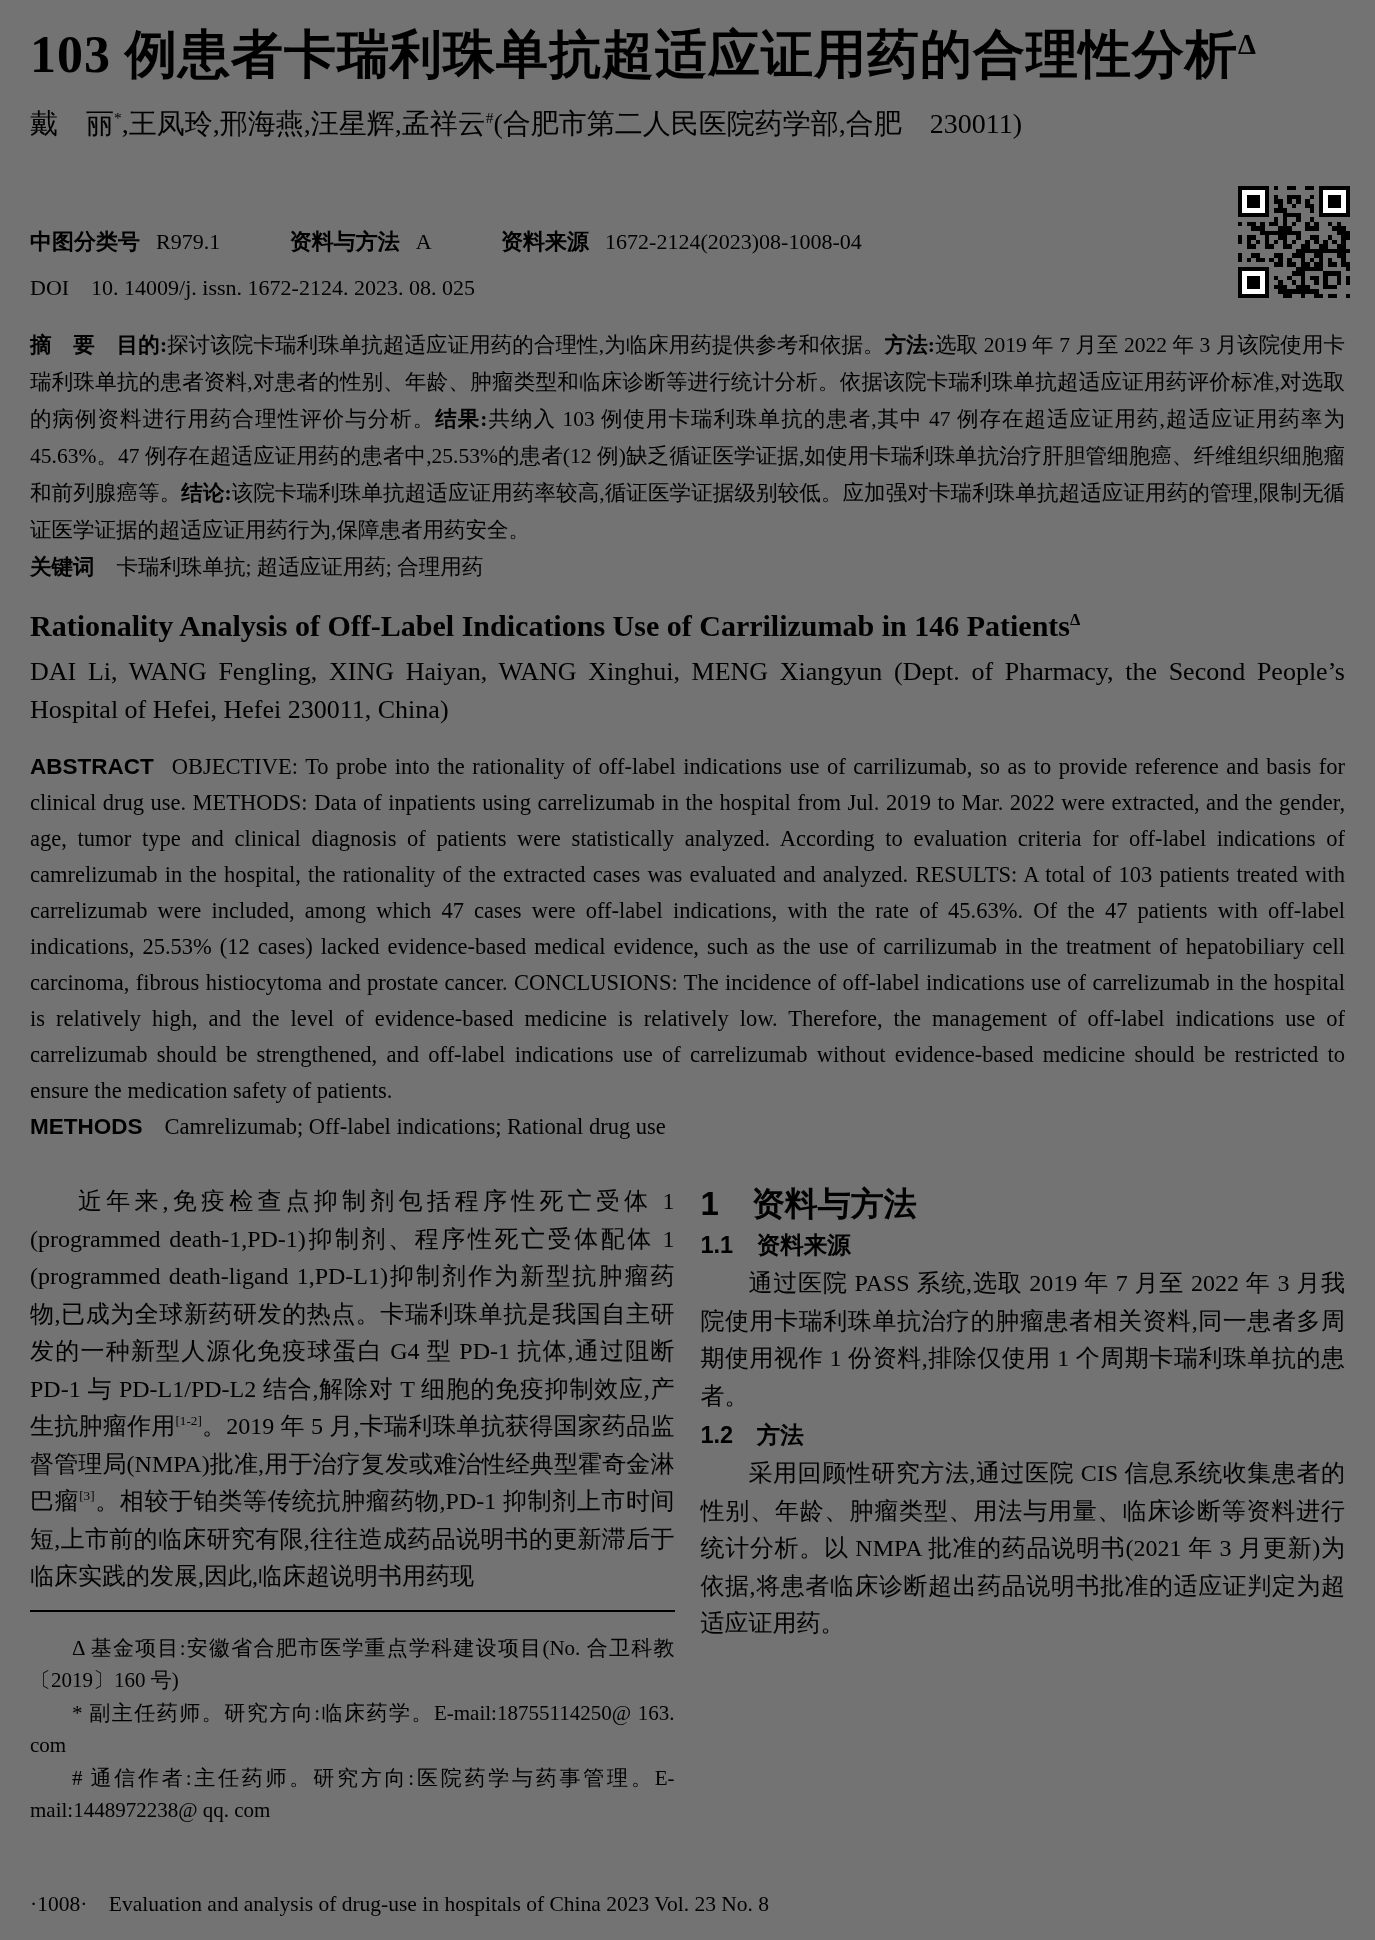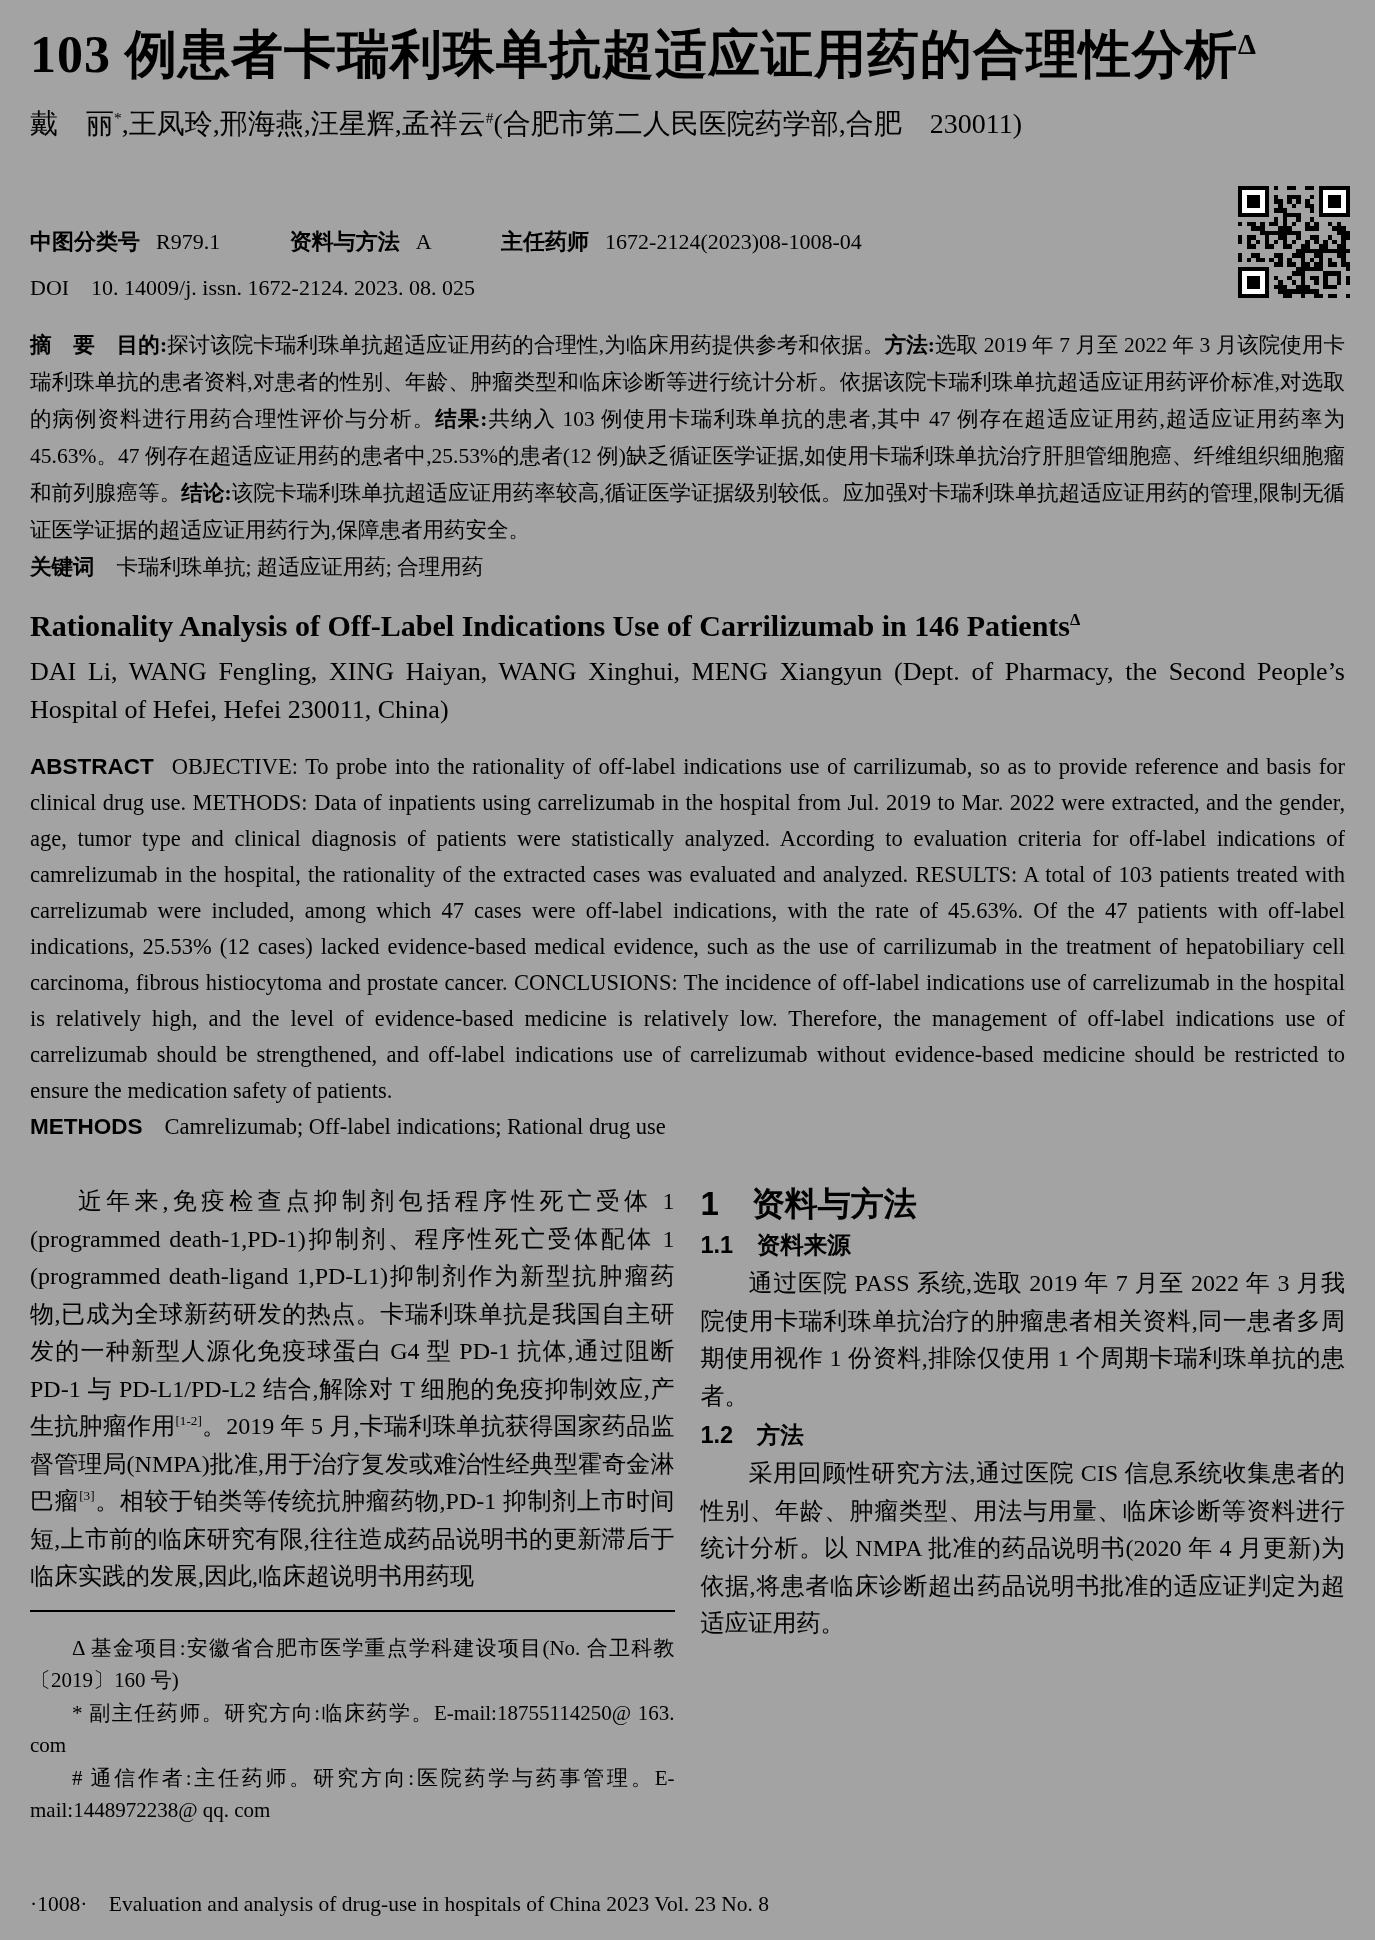--- a/index.html
+++ b/index.html
@@ -1,17 +1,17 @@
 <!DOCTYPE html>
 <html><head>
 <meta charset="utf-8">
 <style>
   html,body{margin:0;padding:0;background:#e8e8e8;}
   .page{
-    width:1375px;height:1940px;background:#a3a3a3;color:#000;
+    width:1375px;height:1940px;background:#737373;color:#000;
     position:relative;box-sizing:border-box;
     padding:20px 30px 0 30px;overflow:hidden;
     font-family:"Liberation Serif", serif;
   }
   sup{font-size:0.55em;vertical-align:super;line-height:0;}
   .title-cn{
     font-size:52px;font-weight:700;letter-spacing:1px;line-height:1.35;
     font-family:"Liberation Serif", serif;margin:0;
   }
   .authors-cn{margin-top:14px;font-size:28px;line-height:1.4;}
@@ -281,21 +281,21 @@
       <rect x="20" y="2" width="3" height="3" fill="#000"></rect>
       <rect x="0" y="18" width="7" height="7" fill="#000"></rect>
       <rect x="1" y="19" width="5" height="5" fill="#fff"></rect>
       <rect x="2" y="20" width="3" height="3" fill="#000"></rect>
     </svg>
 
   <div class="meta-block">
     <div class="meta-row">
       <span class="meta-group"><span class="meta-label">中图分类号</span><span>R979.1</span></span>
       <span class="meta-group"><span class="meta-label">资料与方法</span><span>A</span></span>
-      <span class="meta-group"><span class="meta-label">主任药师</span><span>1672-2124(2023)08-1008-04</span></span>
+      <span class="meta-group"><span class="meta-label">资料来源</span><span>1672-2124(2023)08-1008-04</span></span>
     </div>
     <div class="doi-row"><span class="doi-label">DOI</span><span>10. 14009/j. issn. 1672-2124. 2023. 08. 025</span></div>
   </div>
 
   <div class="abstract-cn">
     <span class="b-sans abs-label">摘　要</span><span class="seg-label">目的:</span><span>探讨该院卡瑞利珠单抗超适应证用药的合理性,为临床用药提供参考和依据。</span><span class="seg-label">方法:</span><span>选取 2019 年 7 月至 2022 年 3 月该院使用卡瑞利珠单抗的患者资料,对患者的性别、年龄、肿瘤类型和临床诊断等进行统计分析。依据该院卡瑞利珠单抗超适应证用药评价标准,对选取的病例资料进行用药合理性评价与分析。</span><span class="seg-label">结果:</span><span>共纳入 103 例使用卡瑞利珠单抗的患者,其中 47 例存在超适应证用药,超适应证用药率为 45.63%。47 例存在超适应证用药的患者中,25.53%的患者(12 例)缺乏循证医学证据,如使用卡瑞利珠单抗治疗肝胆管细胞癌、纤维组织细胞瘤和前列腺癌等。</span><span class="seg-label">结论:</span><span>该院卡瑞利珠单抗超适应证用药率较高,循证医学证据级别较低。应加强对卡瑞利珠单抗超适应证用药的管理,限制无循证医学证据的超适应证用药行为,保障患者用药安全。</span>
   </div>
   <div class="keywords-cn">
     <span class="b-sans kw-label">关键词</span><span>卡瑞利珠单抗; 超适应证用药; 合理用药</span>
   </div>
@@ -319,21 +319,21 @@
         <p>* 副主任药师。研究方向:临床药学。E-mail:18755114250@ 163. com</p>
         <p># 通信作者:主任药师。研究方向:医院药学与药事管理。E-mail:1448972238@ qq. com</p>
       </div>
     </div>
 
     <div class="col">
       <div class="h-sec">1　资料与方法</div>
       <div class="h-sub">1.1　资料来源</div>
       <p class="p-indent">通过医院 PASS 系统,选取 2019 年 7 月至 2022 年 3 月我院使用卡瑞利珠单抗治疗的肿瘤患者相关资料,同一患者多周期使用视作 1 份资料,排除仅使用 1 个周期卡瑞利珠单抗的患者。</p>
       <div class="h-sub">1.2　方法</div>
-      <p class="p-indent">采用回顾性研究方法,通过医院 CIS 信息系统收集患者的性别、年龄、肿瘤类型、用法与用量、临床诊断等资料进行统计分析。以 NMPA 批准的药品说明书(2020 年 4 月更新)为依据,将患者临床诊断超出药品说明书批准的适应证判定为超适应证用药。</p>
+      <p class="p-indent">采用回顾性研究方法,通过医院 CIS 信息系统收集患者的性别、年龄、肿瘤类型、用法与用量、临床诊断等资料进行统计分析。以 NMPA 批准的药品说明书(2021 年 3 月更新)为依据,将患者临床诊断超出药品说明书批准的适应证判定为超适应证用药。</p>
     </div>
 
   </div>
 
   <div class="footer">
     <span>·1008·　Evaluation and analysis of drug-use in hospitals of China 2023 Vol. 23 No. 8</span>
   </div>
 
 </div>
 

